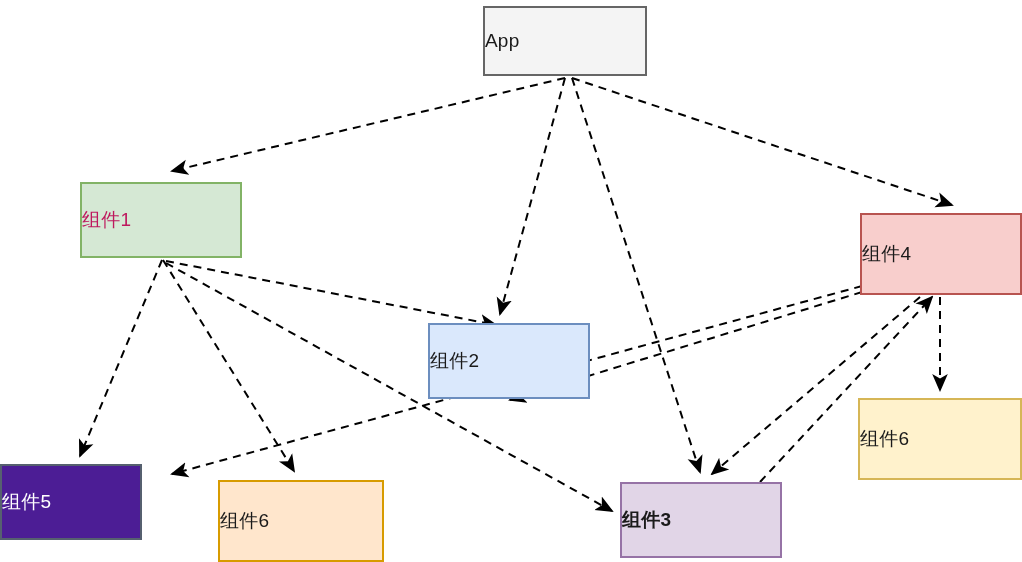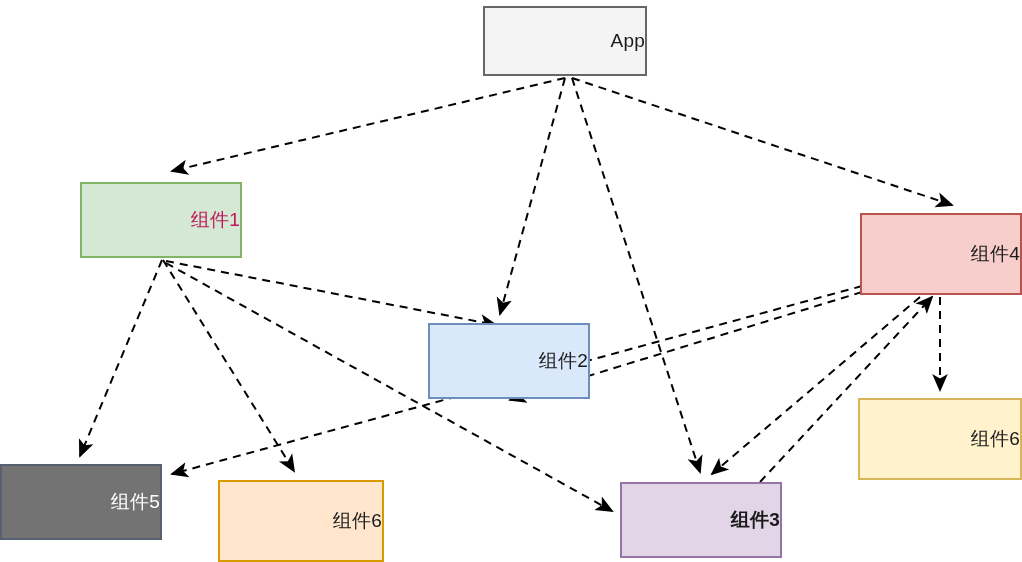--- a/index.html
+++ b/index.html
@@ -23,21 +23,21 @@
     top: 0;
     width: 1022px;
     height: 562px;
     pointer-events: none;
   }
   .node {
     position: absolute;
     box-sizing: border-box;
     display: flex;
     align-items: center;
-    justify-content: flex-end;
+    justify-content: flex-start;
     border-width: 2px;
     border-style: solid;
     font-size: 19px;
     line-height: 1.2;
     letter-spacing: 0.2px;
     text-align: center;
     white-space: nowrap;
     z-index: 2;
   }
   .node-label {
@@ -80,21 +80,21 @@
       </div>
       <div class="node" style="left: 420px; top: 323px; width: 162px; height: 76px; background: rgb(218, 232, 252); border-color: rgb(108, 142, 191); color: rgb(26, 26, 26); margin-left: 8px;">
         <span class="node-label">组件2</span>
       </div>
       <div class="node" style="left: 620px; top: 482px; width: 162px; height: 76px; background: rgb(225, 213, 231); border-color: rgb(150, 115, 166); color: rgb(26, 26, 26); font-weight: bold;">
         <span class="node-label">组件3</span>
       </div>
       <div class="node" style="left: 860px; top: 213px; width: 162px; height: 82px; background: rgb(248, 206, 204); border-color: rgb(184, 84, 80); color: rgb(26, 26, 26);">
         <span class="node-label">组件4</span>
       </div>
-      <div class="node" style="left: 0px; top: 464px; width: 162px; height: 76px; background: #737373; border-color: rgb(86, 96, 111); color: rgb(255, 255, 255);">
+      <div class="node" style="left: 0px; top: 464px; width: 142px; height: 76px; background: #4c1d95; border-color: rgb(86, 96, 111); color: rgb(255, 255, 255);">
         <span class="node-label">组件5</span>
       </div>
       <div class="node" style="left: 218px; top: 480px; width: 166px; height: 82px; background: rgb(255, 230, 204); border-color: rgb(215, 155, 0); color: rgb(26, 26, 26);">
         <span class="node-label">组件6</span>
       </div>
       <div class="node" style="left: 858px; top: 398px; width: 164px; height: 82px; background: rgb(255, 242, 204); border-color: rgb(214, 182, 86); color: rgb(26, 26, 26);">
         <span class="node-label">组件6</span>
       </div>
     </div>
 </div>

